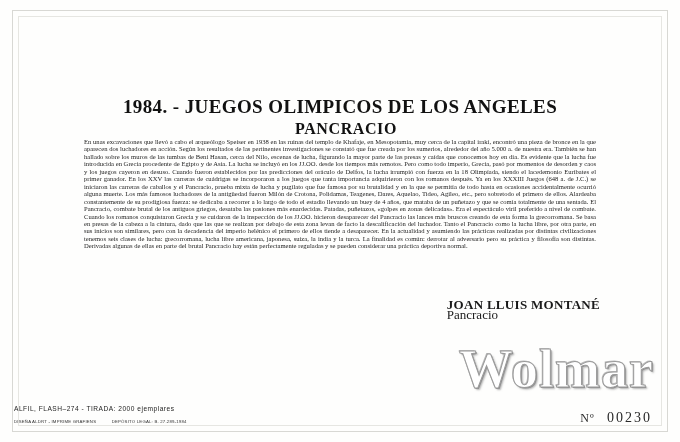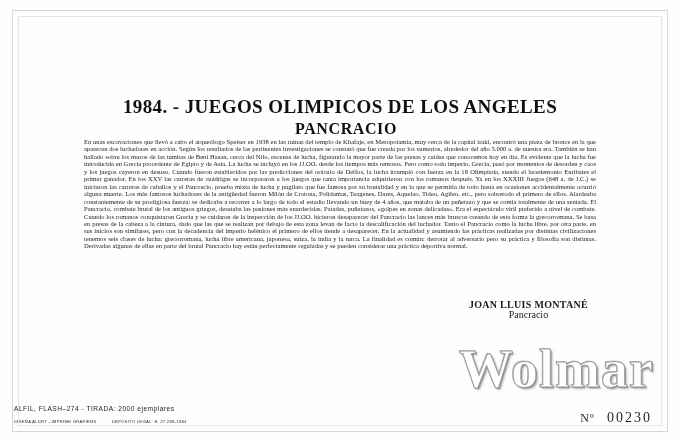--- a/index.html
+++ b/index.html
@@ -79,24 +79,24 @@
     font-family: "Liberation Serif", serif;
     hyphens: none;
   }
   .body-text p {
     margin: 0;
     text-indent: 0;
   }
 
   .signature {
     position: absolute;
-    right: 92px;
+    right: 80px;
     top: 300px;
-    text-align: center;
-    font-size: 10px;
+    text-align: left;
+    font-size: 13px;
     line-height: 10px;
     font-family: "Liberation Serif", serif;
     color: #1a1a1a;
   }
   .signature .name {
     font-weight: bold;
     letter-spacing: 0.3px;
   }
   .signature .role {
     font-style: normal;

